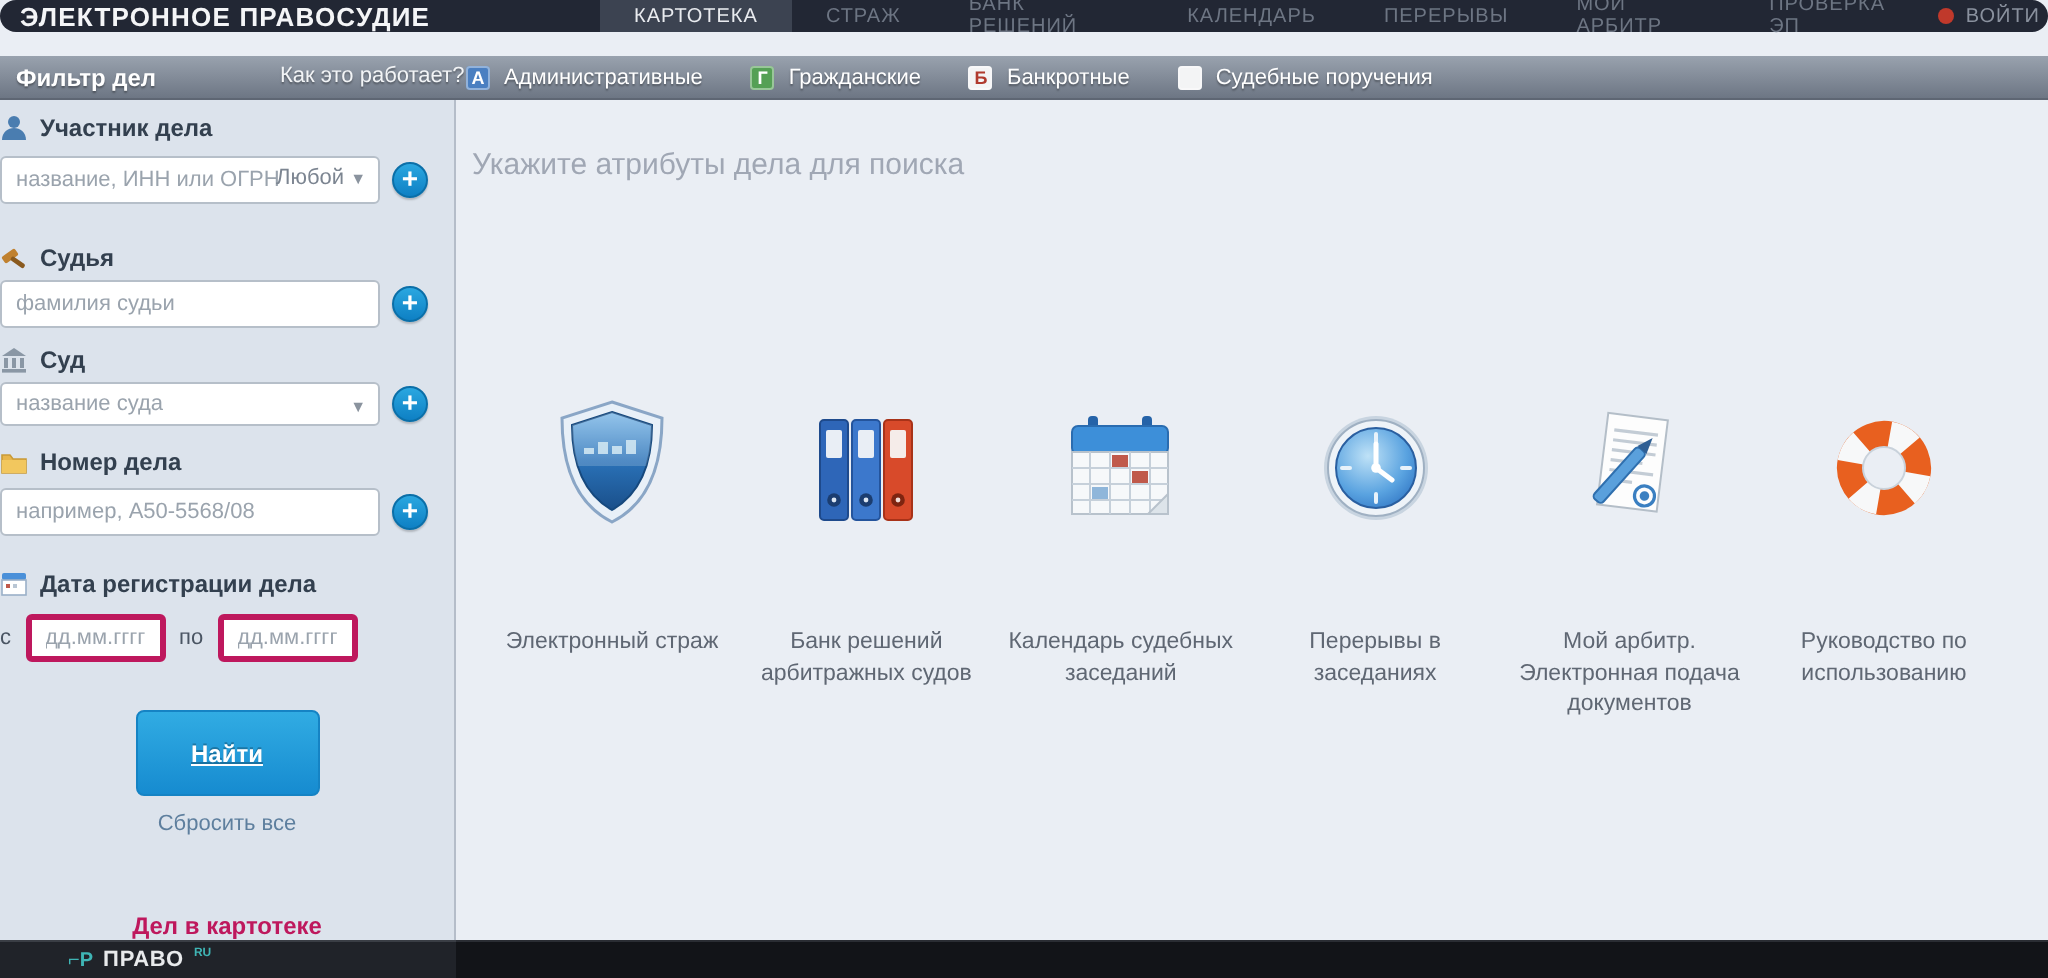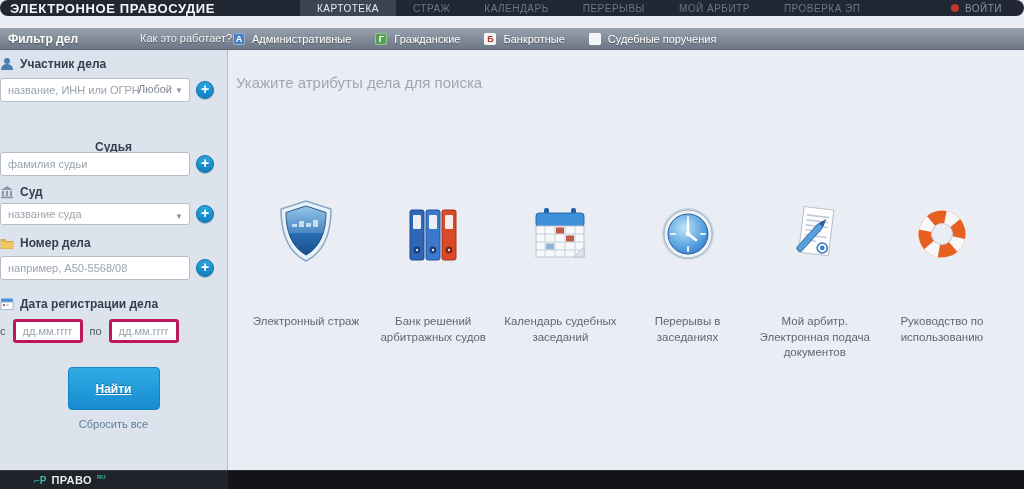--- a/index.html
+++ b/index.html
@@ -8,21 +8,21 @@
 
   
   .topbar { position:absolute; top:0; left:0; width:1024px; height:16px;
     background:#222734; display:flex; align-items:stretch;border-radius:13px; }
   .brand { flex:0 0 300px; display:flex; align-items:center; padding-left:10px;
     color:#f4f5f7; font-size:13px; font-weight:bold; letter-spacing:.6px; }
   .topnav { display:flex; align-items:stretch; }
   .topnav a { display:flex; align-items:center; padding:0 17px; font-size:10px;
     color:#6d7583; text-decoration:none; letter-spacing:.5px; cursor:pointer; }
   .topnav a.active { background:#3c4351; color:#e9ebef; }
-  .login { margin-left:auto; display:flex; align-items:center; gap:6px; padding-right:22px;
+  .login { margin-left:auto; display:flex; align-items:center; gap:6px; padding-right:4px;
     color:#8a919e; font-size:10px; letter-spacing:.5px; cursor:pointer; }
   .login .dot { width:8px; height:8px; border-radius:50%; background:#c0392b; }
 
   
   .filterbar { position:absolute; top:28px; left:0; width:1024px; height:22px;
     background:linear-gradient(#99a2ae,#6d7684); border-bottom:1px solid #5e6673;
     color:#fff; font-size:11px; text-shadow:0 1px 1px rgba(0,0,0,.35); }
   .filterbar .ftitle { position:absolute; left:8px; top:4px; font-weight:bold; font-size:12px; }
   .filterbar .how { position:absolute; left:140px; top:4px; color:#f2f4f6; cursor:pointer; }
   .cats { position:absolute; left:233px; top:0; height:22px; display:flex; align-items:center; gap:24px; }
@@ -100,20 +100,21 @@
 </head>
 <body>
 
 <div class="screen">
 
   <header class="topbar">
     <div class="brand">ЭЛЕКТРОННОЕ ПРАВОСУДИЕ</div>
     <nav class="topnav">
       <a class="active">КАРТОТЕКА</a>
       <a>СТРАЖ</a>
+      <a>БАНК РЕШЕНИЙ</a>
       <a>КАЛЕНДАРЬ</a>
       <a>ПЕРЕРЫВЫ</a>
       <a>МОЙ АРБИТР</a>
       <a>ПРОВЕРКА ЭП</a>
     </nav>
     <div class="login">
       <span class="dot"></span>
       <span>ВОЙТИ</span>
     </div>
   </header>
@@ -156,21 +157,21 @@
         <div class="tinput">
           <input placeholder="название, ИНН или ОГРН" style="">
           <span class="insel">
             <span>Любой</span>
             <span class="caret">▼</span>
           </span>
         </div>
         <span class="plusbtn">+</span>
       </div>
 
-      <div class="flabel" style="margin-top:32px;flex-direction:column;">
+      <div class="flabel" style="margin-top:20px;">
         <svg width="14" height="14" viewBox="0 0 14 14">
           <rect x="1" y="4" width="8" height="4" rx="1" fill="#c0812f" transform="rotate(-35 5 6)"></rect>
           <rect x="5" y="8" width="8" height="2.4" rx="1" fill="#8a5a1e" transform="rotate(35 9 9)"></rect>
         </svg>
         <span>Судья</span>
       </div>
       <div class="frow" style="margin-top:4px;">
         <div class="tinput">
           <input placeholder="фамилия судьи" style="">
         </div>

